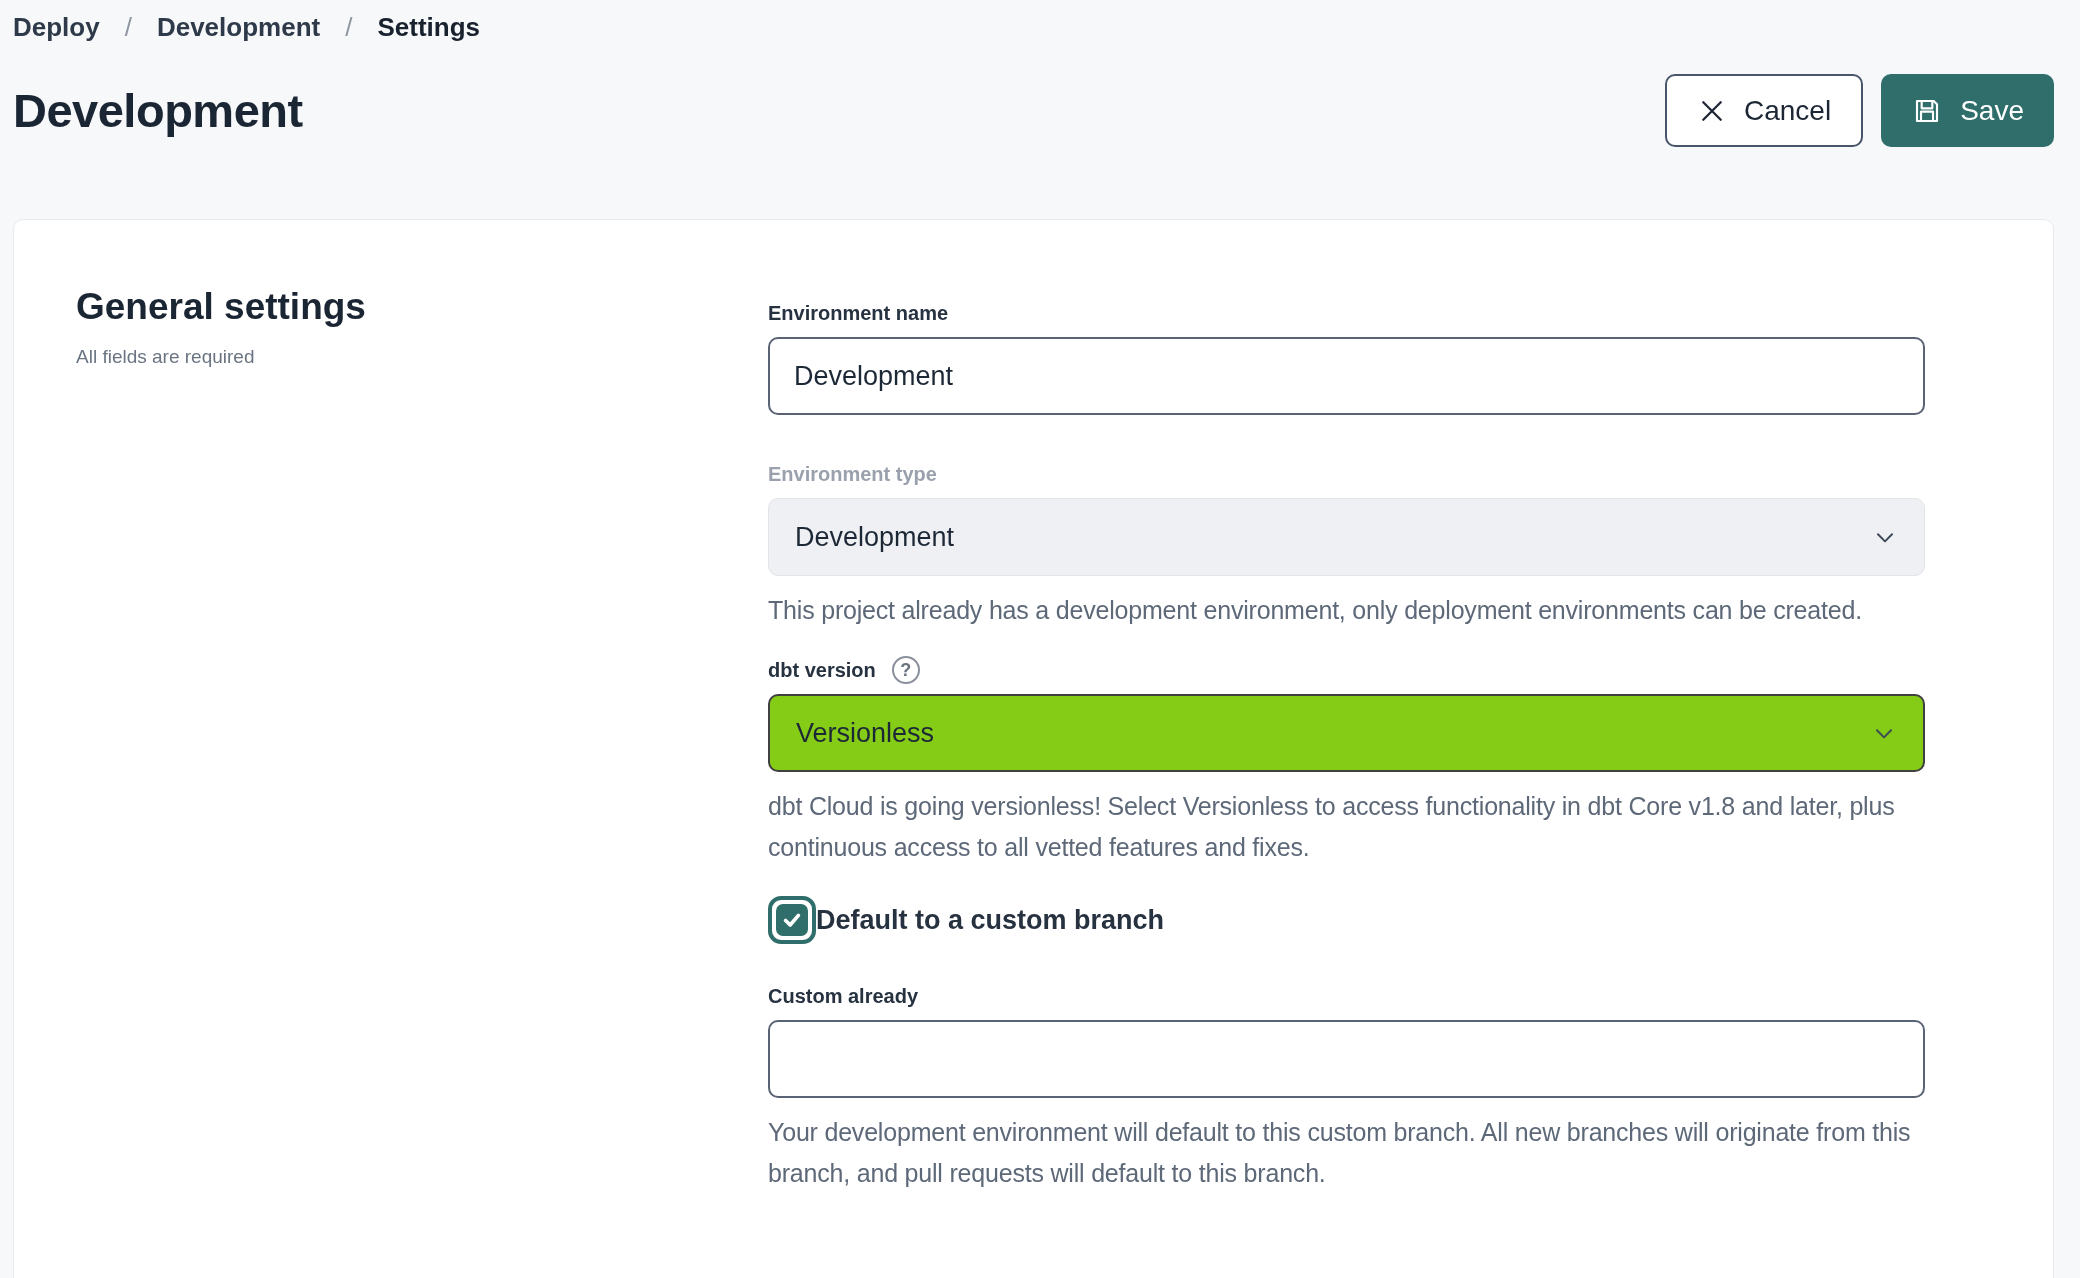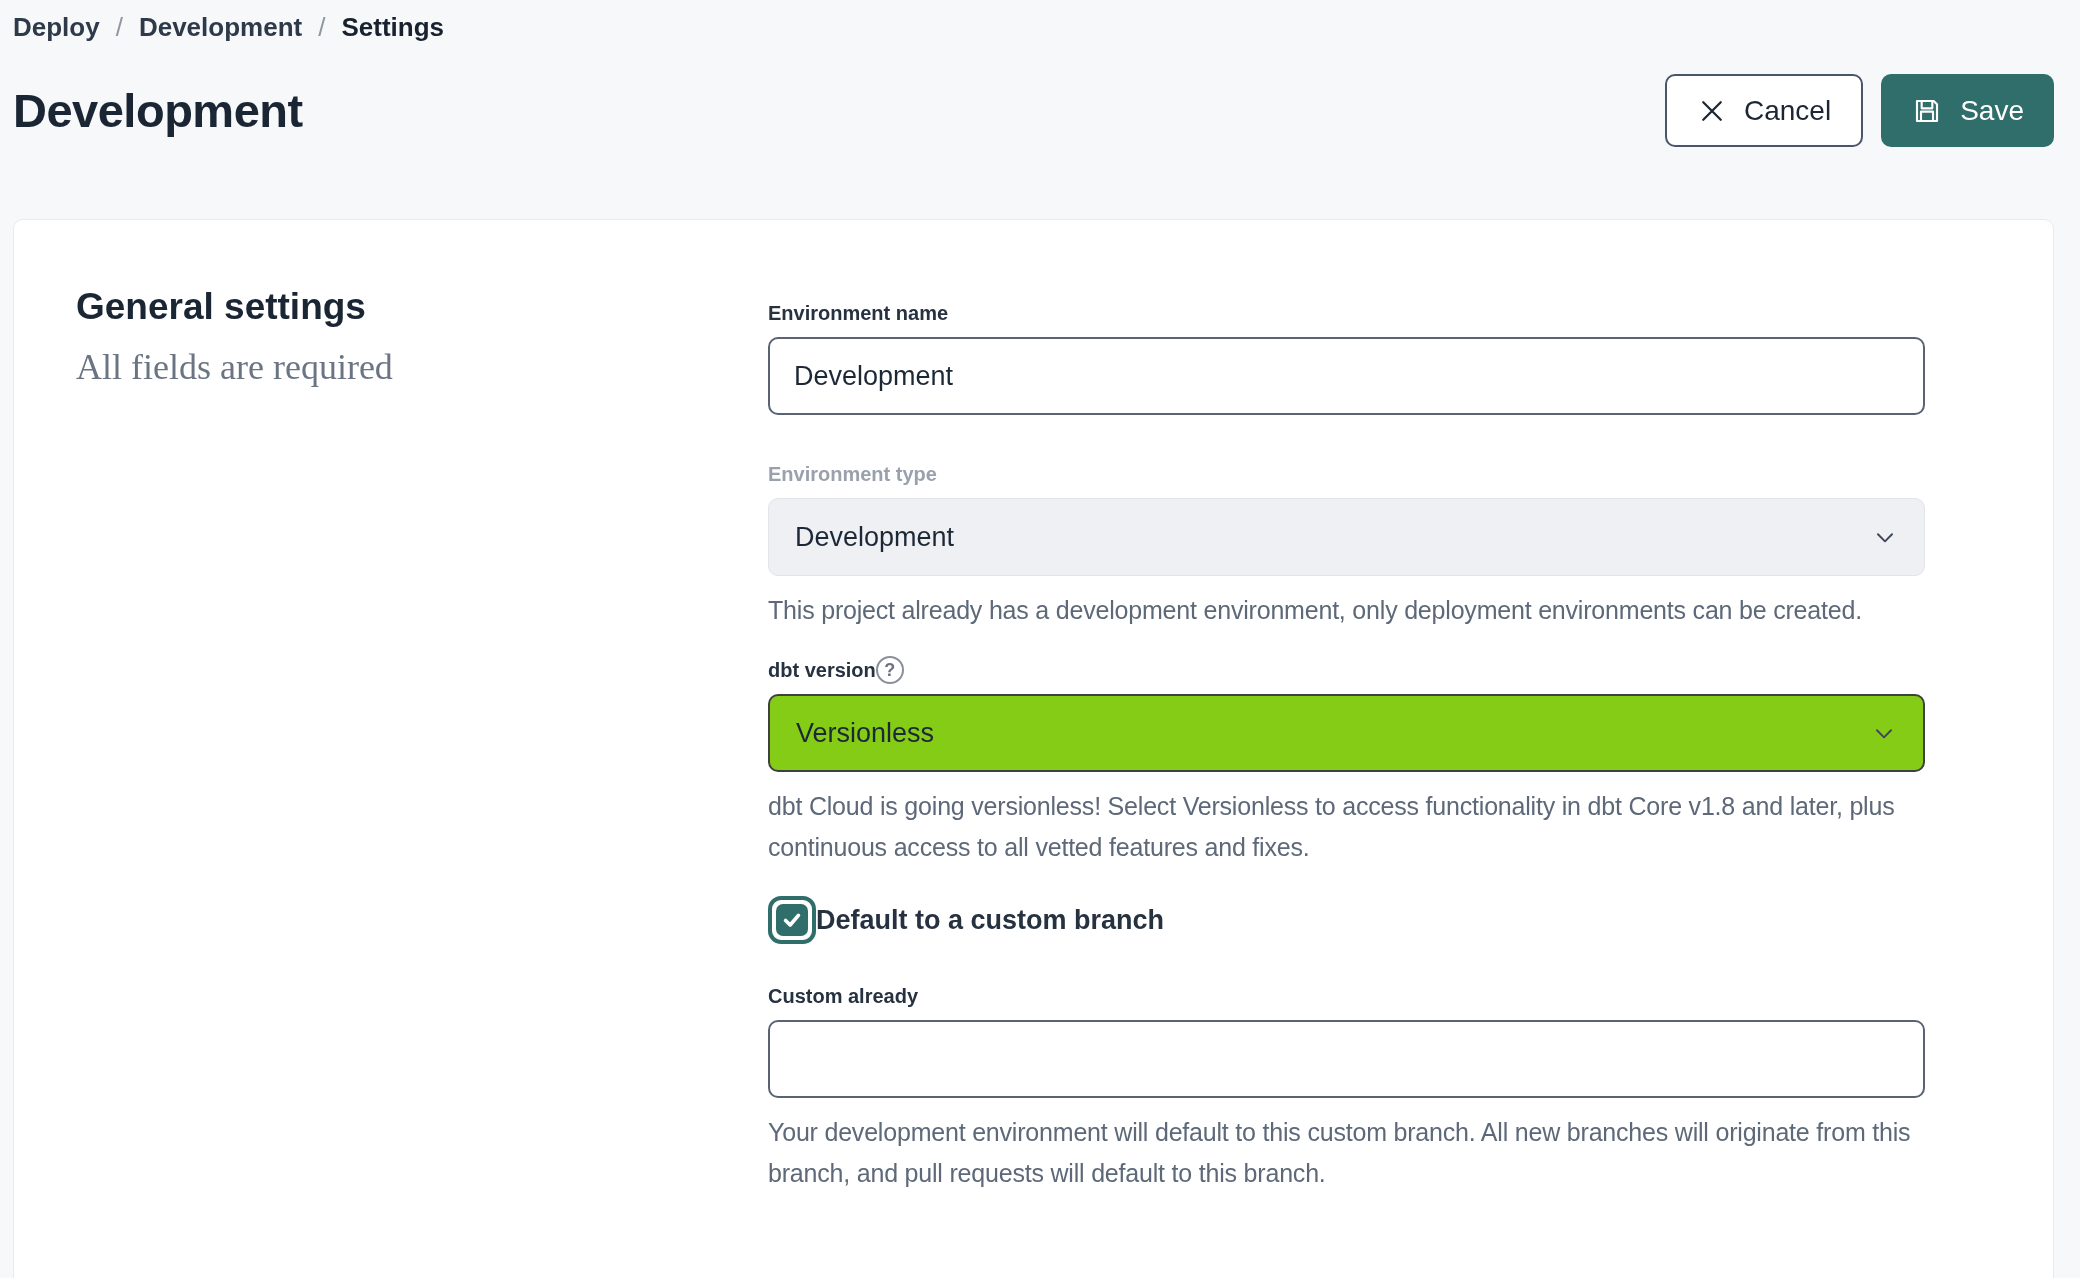--- a/index.html
+++ b/index.html
@@ -5,21 +5,21 @@
   * { box-sizing: border-box; margin: 0; padding: 0; }
   html, body { width: 2080px; height: 1278px; overflow: hidden; }
   body {
     font-family: "Liberation Sans", sans-serif;
     background: #f7f8fa;
     color: #1c2634;
   }
   .page { width: 2080px; height: 1278px; padding: 10px 26px 0 13px; }
 
   
-  .breadcrumb { display: flex; align-items: center; gap: 16px; font-size: 26px; padding-top: 2px; }
+  .breadcrumb { display: flex; align-items: center; gap: 25px; font-size: 26px; padding-top: 2px; }
   .crumb { color: #2e3a49; font-weight: 600; cursor: pointer; }
   .crumb.current { color: #18212e; font-weight: 700; }
   .sep { color: #8f97a3; font-weight: 400; }
 
   
   .header-row { display: flex; align-items: center; justify-content: space-between; margin-top: 31px; height: 73px; }
   h1.page-title { font-size: 47px; font-weight: 700; color: #1b2634; letter-spacing: -0.5px; }
   .actions { display: flex; gap: 18px; }
   .btn {
     height: 73px; border-radius: 10px; padding: 0 30px;
@@ -36,29 +36,29 @@
     margin-top: 72px;
     background: #ffffff;
     border: 1px solid #e8eaee;
     border-radius: 10px;
     height: 1200px;
     display: flex;
     padding: 64px 127px 80px 62px;
   }
   .card-left { width: 692px; flex: 0 0 auto; }
   .section-title { font-size: 37px; font-weight: 700; color: #1b2634; line-height: 1.25; margin-bottom: 16px; }
-  .section-subtitle { font-size: 36px; color: #6a7483; font-family: Liberation Serif, serif; }
+  .section-subtitle { font-size: 19px; color: #6a7483; }
 
   .card-form { flex: 1; max-width: 1157px; }
   .field-label {
     display: block; font-size: 20px; font-weight: 700; color: #273241;
     line-height: 30px; margin-bottom: 9px;
   }
   .field-label.disabled { color: #9aa1ad; }
-  .label-row { display: flex; align-items: center; gap: 0; margin-bottom: 9px; }
+  .label-row { display: flex; align-items: center; gap: 16px; margin-bottom: 9px; }
   .label-row .field-label { margin-bottom: 0; }
 
   .text-input {
     width: 100%; height: 78px;
     border: 2px solid #5a6374; border-radius: 10px;
     padding: 0 24px; font-size: 27px; color: #1d2837;
     font-family: "Liberation Sans", sans-serif;
     background: #ffffff; outline: none;
   }
 

